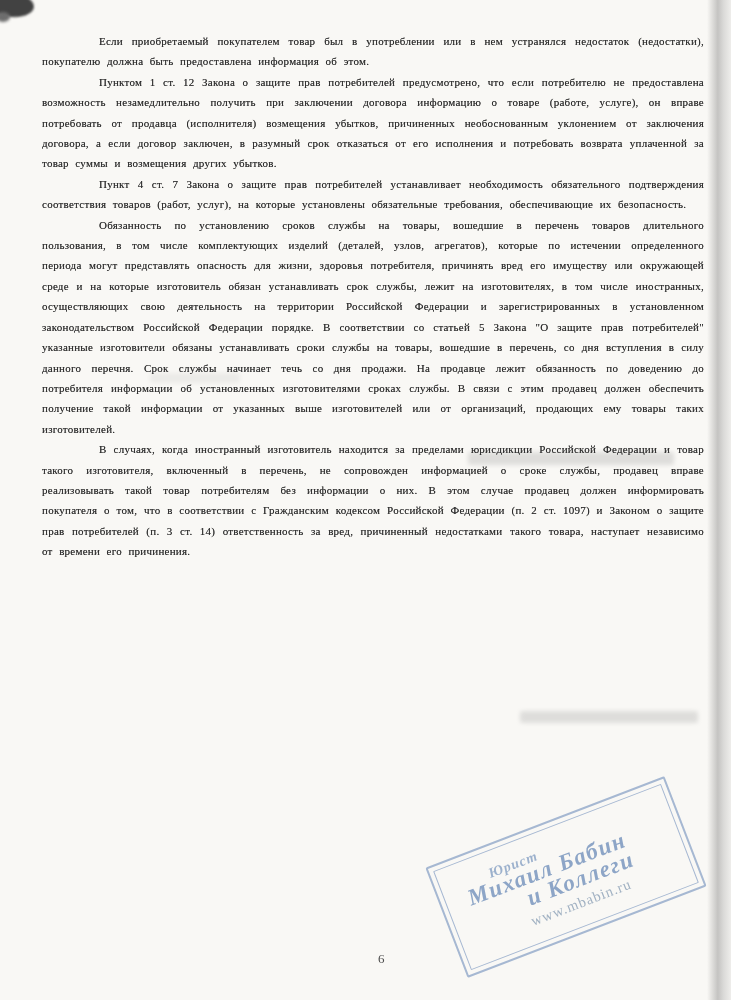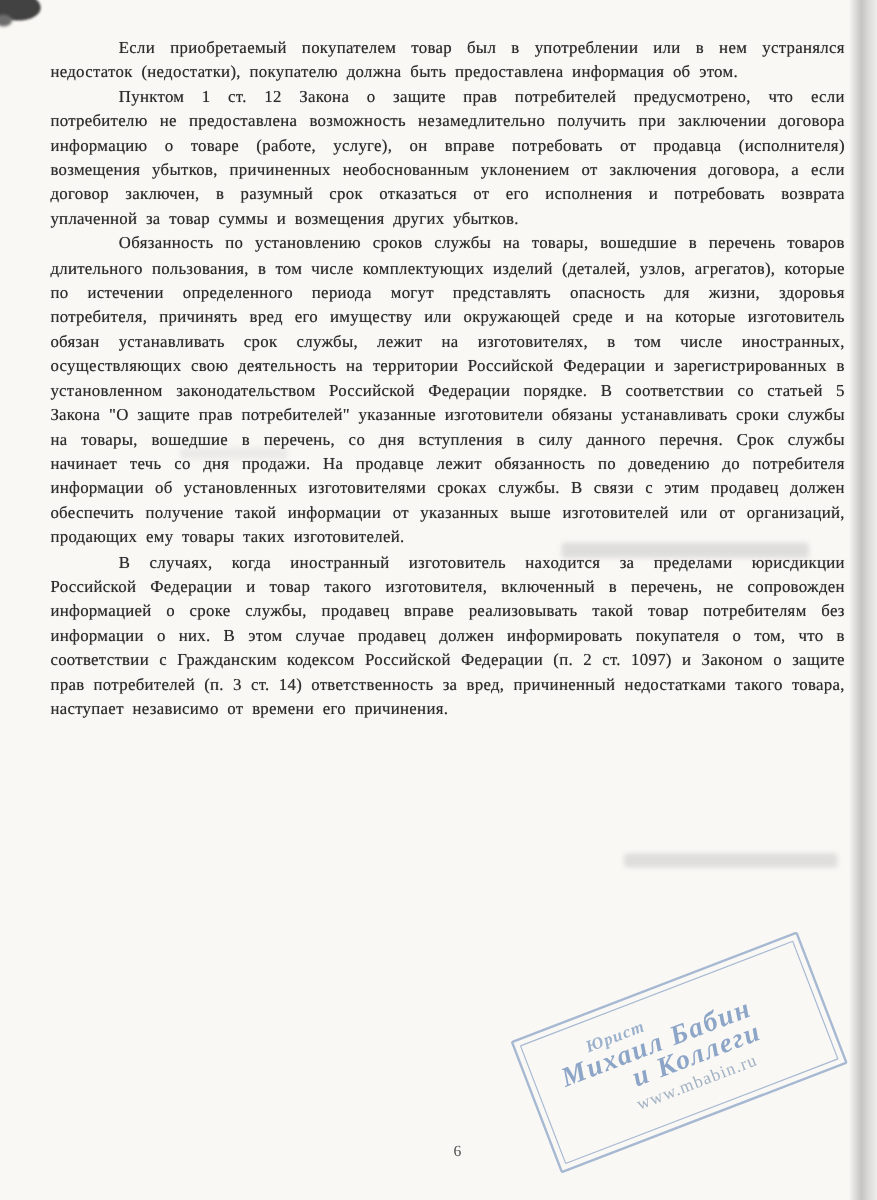--- a/index.html
+++ b/index.html
@@ -14,21 +14,21 @@
     background: #f9f8f5;
     overflow: hidden;
     font-family: "Liberation Serif", serif;
   }
   
   .text-block {
     position: absolute;
     left: 42px; top: 31px;
     width: 662px;
     color: #2c2c2c;
-    font-size: 14px;
+    font-size: 11px;
     line-height: 20.4px;
     text-align: justify;
     letter-spacing: 0.25px;
     word-spacing: 3.5px;
     text-shadow: 0 0 0.6px rgba(45,45,45,0.65);
   }
   .text-block p {
     margin: 0;
     text-indent: 57px;
   }
@@ -136,20 +136,21 @@
   <div class="corner-blob2"></div>
   <div class="edge-shadow-right"></div>
 
   <div class="ghost-smudge smudge-1"></div>
   <div class="ghost-smudge smudge-2"></div>
   <div class="ghost-smudge smudge-3"></div>
 
   <div class="text-block">
     <p>Если приобретаемый покупателем товар был в употреблении или в нем устранялся недостаток (недостатки), покупателю должна быть предоставлена информация об этом.</p>
     <p>Пунктом 1 ст. 12 Закона о защите прав потребителей предусмотрено, что если потребителю не предоставлена возможность незамедлительно получить при заключении договора информацию о товаре (работе, услуге), он вправе потребовать от продавца (исполнителя) возмещения убытков, причиненных необоснованным уклонением от заключения договора, а если договор заключен, в разумный срок отказаться от его исполнения и потребовать возврата уплаченной за товар суммы и возмещения других убытков.</p>
+    <p>Пункт 4 ст. 7 Закона о защите прав потребителей устанавливает необходимость обязательного подтверждения соответствия товаров (работ, услуг), на которые установлены обязательные требования, обеспечивающие их безопасность.</p>
     <p>Обязанность по установлению сроков службы на товары, вошедшие в перечень товаров длительного пользования, в том числе комплектующих изделий (деталей, узлов, агрегатов), которые по истечении определенного периода могут представлять опасность для жизни, здоровья потребителя, причинять вред его имуществу или окружающей среде и на которые изготовитель обязан устанавливать срок службы, лежит на изготовителях, в том числе иностранных, осуществляющих свою деятельность на территории Российской Федерации и зарегистрированных в установленном законодательством Российской Федерации порядке. В соответствии со статьей 5 Закона "О защите прав потребителей" указанные изготовители обязаны устанавливать сроки службы на товары, вошедшие в перечень, со дня вступления в силу данного перечня. Срок службы начинает течь со дня продажи. На продавце лежит обязанность по доведению до потребителя информации об установленных изготовителями сроках службы. В связи с этим продавец должен обеспечить получение такой информации от указанных выше изготовителей или от организаций, продающих ему товары таких изготовителей.</p>
     <p>В случаях, когда иностранный изготовитель находится за пределами юрисдикции Российской Федерации и товар такого изготовителя, включенный в перечень, не сопровожден информацией о сроке службы, продавец вправе реализовывать такой товар потребителям без информации о них. В этом случае продавец должен информировать покупателя о том, что в соответствии с Гражданским кодексом Российской Федерации (п. 2 ст. 1097) и Законом о защите прав потребителей (п. 3 ст. 14) ответственность за вред, причиненный недостатками такого товара, наступает независимо от времени его причинения.</p>
   </div>
 
   <div class="stamp" style="border-color: rgb(163, 184, 216);">
     <div class="stamp-inner" style="border-color: rgb(163, 184, 216); color: rgb(135, 163, 203);">
       <div class="stamp-line-small">Юрист</div>
       <div class="stamp-line-big1">Михаил Бабин</div>
       <div class="stamp-line-big2">и Коллеги</div>
       <div class="stamp-url">www.mbabin.ru</div>

